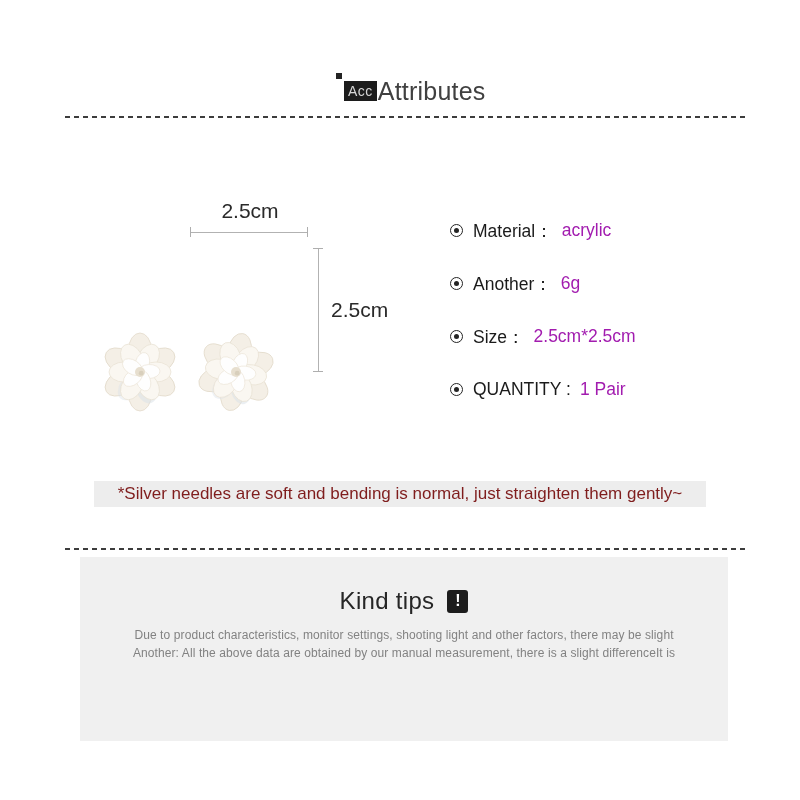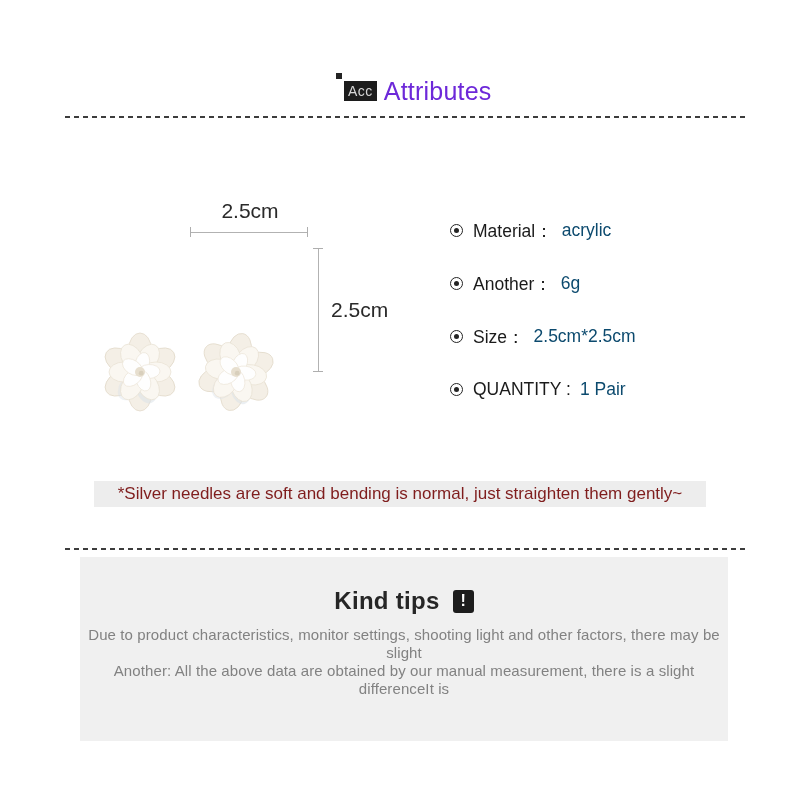--- a/index.html
+++ b/index.html
@@ -5,21 +5,21 @@
   * { margin:0; padding:0; box-sizing:border-box; }
   html,body { width:800px; height:800px; background:#ffffff; }
   body { font-family:"Liberation Sans", sans-serif; position:relative; overflow:hidden; }
   .page { position:absolute; inset:0; background:#fff;border-radius:16px; }
 
   
   .title-wrap { position:absolute; left:344px; top:79px; display:flex; align-items:center; }
   .square-dot { position:absolute; left:-8px; top:-6px; width:6px; height:6px; background:#232323; }
   .badge { background:#1c1c1c; color:#d6d6d6; font-size:14px; line-height:20px; height:20px;
            padding:0 4px; display:inline-block; letter-spacing:0.5px; }
-  .page-title { color:#6d28d9; font-size:25px; font-weight:500; line-height:24px; margin-left:7px; letter-spacing:0.2px; }
+  .page-title { color:#404040; font-size:25px; font-weight:500; line-height:24px; margin-left:1px; letter-spacing:0.2px; }
 
   
   .dash { position:absolute; left:65px; width:680px; height:2px;
           background:repeating-linear-gradient(90deg, #3d3d3d 0 5px, transparent 5px 9px); }
   .dash-1 { top:116px; }
   .dash-2 { top:548px; }
 
   
   .dim-label { position:absolute; color:#2a2a2a; font-size:21px; }
   .w-label { left:192px; top:199px; width:116px; text-align:center; }
@@ -34,36 +34,36 @@
   .earrings { position:absolute; left:98px; top:326px; width:180px; height:95px; }
 
   
   .spec-list { position:absolute; left:450px; top:219px; }
   .spec-item { display:flex; align-items:center; height:23px; margin-bottom:30px; }
   .bullet { width:13px; height:13px; border:1.5px solid #242424; border-radius:50%;
             position:relative; margin-right:10px; flex:0 0 13px; }
   .bullet::after { content:""; position:absolute; left:50%; top:50%; width:5px; height:5px;
                    margin:-2.5px 0 0 -2.5px; border-radius:50%; background:#242424; }
   .spec-label { font-size:17.5px; color:#1b1b1b; }
-  .spec-value { font-size:17.5px; color:#0c4a6e; margin-left:9px; }
+  .spec-value { font-size:17.5px; color:#a21caf; margin-left:9px; }
 
   
   .note-row { position:absolute; left:0; right:0; top:481px; text-align:center; }
   .note { display:inline-block; background:#ededed; color:#7f1d1d; font-size:17px;
           padding:3px 24px; }
 
   
   .tips-panel { position:absolute; left:80px; top:557px; width:648px; height:184px; background:#f0f0f0; }
   .tips-title-row { display:flex; justify-content:center; align-items:center; margin-top:30px; }
-  .tips-title { font-size:24px; color:#262626; font-weight:700; letter-spacing:0.3px; }
+  .tips-title { font-size:24px; color:#262626; font-weight:400; letter-spacing:0.3px; }
   .warn-icon { width:21px; height:23px; background:#1d1d1d; border-radius:3px; color:#ffffff;
                font-size:16px; font-weight:bold; display:flex; align-items:center; justify-content:center;
                margin-left:13px; }
   .tips-body { margin-top:11px; text-align:center; }
-  .tips-line { font-size:15px; line-height:18px; color:#828282; letter-spacing:0.1px; }
+  .tips-line { font-size:12px; line-height:18px; color:#828282; letter-spacing:0.1px; }
 </style>
 </head>
 <body>
 
 <div class="page">
 
   <div class="title-wrap">
     <span class="square-dot"></span>
     <span class="badge">Acc</span>
     <span class="page-title">Attributes</span>

